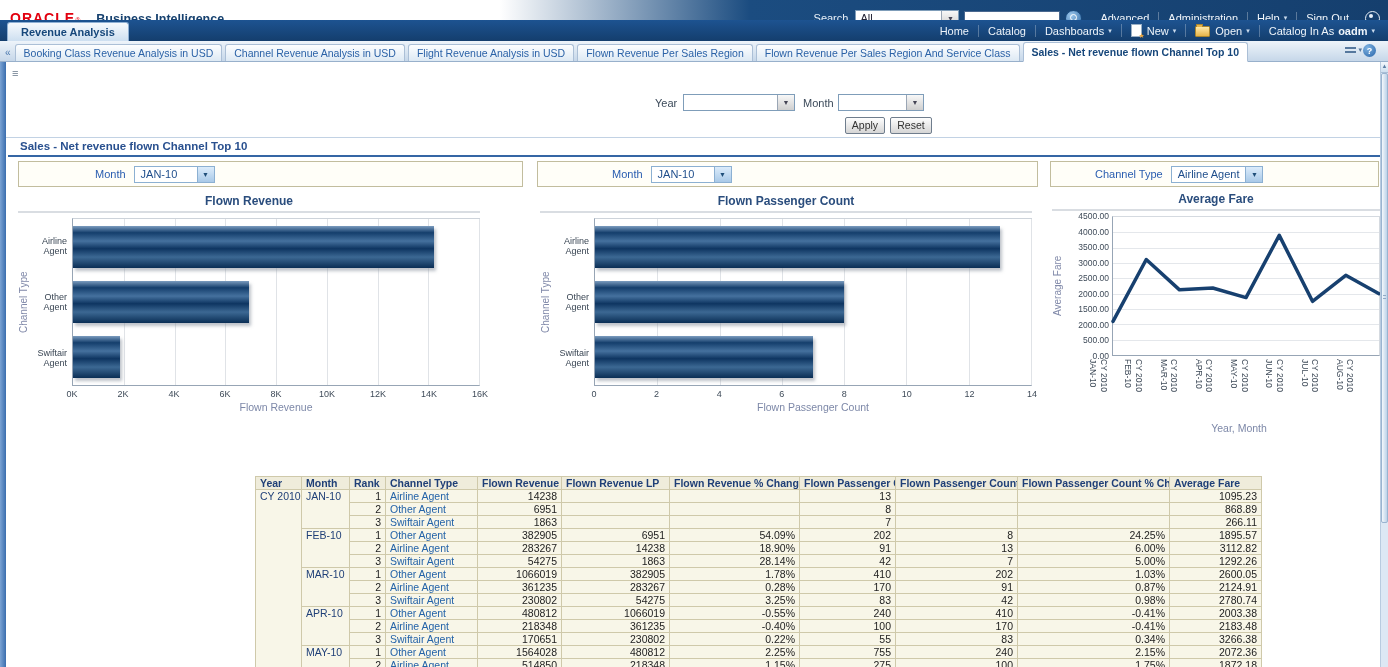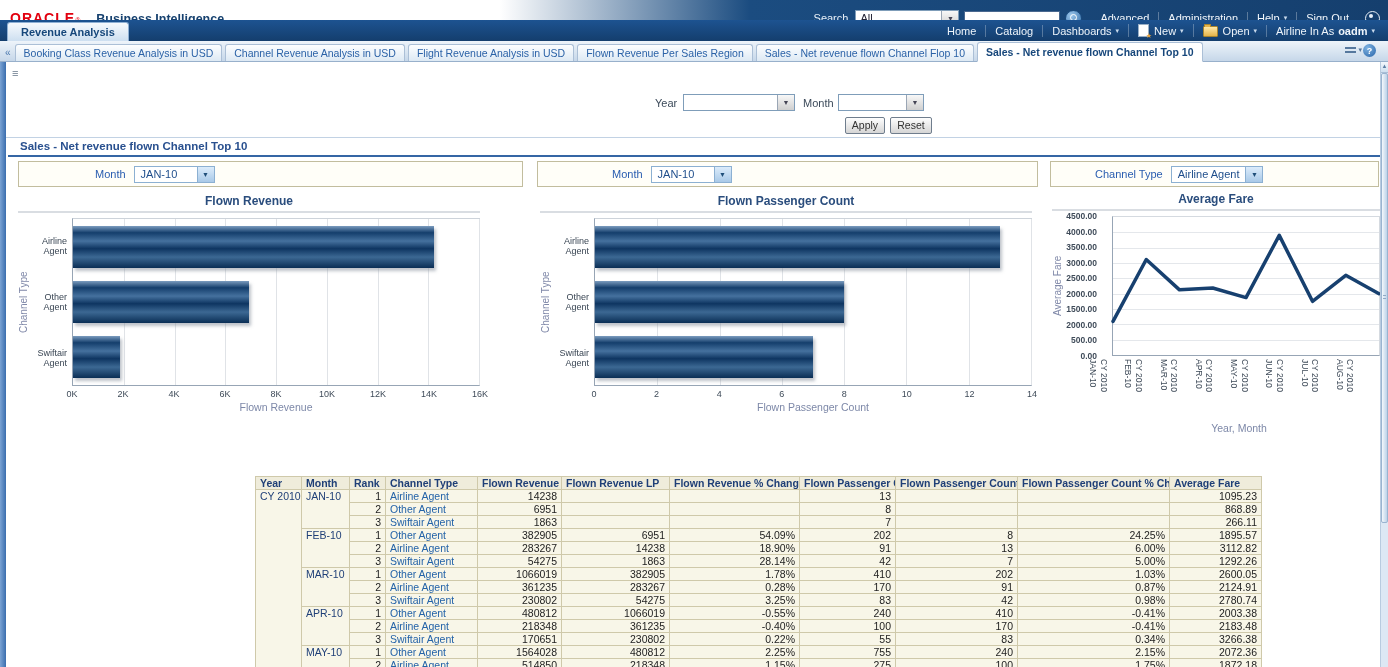--- a/index.html
+++ b/index.html
@@ -91,21 +91,21 @@
   .gridline-v{position:absolute;top:0;bottom:0;width:1px;background:#e0e3e7;}
   .bar-row{position:absolute;left:0;right:0;display:flex;align-items:center;}
   .bar{height:42px;background:linear-gradient(180deg,#7b9cbf 0%,#143e6c 16%,#45719e 36%,#0e3561 54%,#3c6893 74%,#0a2e55 100%);
     box-shadow:2px 3px 3px rgba(125,136,150,.5);cursor:pointer;}
   .xticks{position:relative;height:13px;margin-left:54px;font-size:9px;color:#3f4b59;}
   .xticks span{position:absolute;transform:translateX(-50%);top:3px;}
   .x-axis-title{text-align:center;font-size:10.5px;color:#7d88a8;margin-left:54px;margin-top:2px;}
 
   .line-body{display:flex;height:140px;}
   .ylabels{width:46px;position:relative;font-size:8.5px;color:#3f4b59;}
-  .ylabels span{position:absolute;right:15px;transform:translateY(-50%);white-space:nowrap;font-weight:bold;}
+  .ylabels span{position:absolute;right:3px;transform:translateY(-50%);white-space:nowrap;}
   .lplot{flex:1;position:relative;border-left:1px solid #97a5b5;border-bottom:1px solid #97a5b5;border-top:1px solid #d5dae0;border-right:1px solid #d5dae0;background:#fff;}
   .gridline-h{position:absolute;left:0;right:0;height:1px;background:#e4e7eb;}
   .line-xlabels{position:relative;height:64px;margin-left:46px;}
   .lxl{position:absolute;top:3px;writing-mode:vertical-rl;font-size:8.5px;color:#3f4b59;line-height:1.25;white-space:pre-line;transform:translateX(-50%);}
   .line-x-title{margin-left:46px;text-align:center;font-size:10.5px;color:#7d88a8;margin-top:2px;}
 
   
   #tablewrap{position:absolute;left:255px;top:476px;width:1012px;height:191px;overflow:hidden;}
   table.rtable{border-collapse:collapse;table-layout:fixed;width:1006px;font-size:10.5px;}
   .rtable th{background:#efecdb;color:#1f3f77;font-weight:bold;text-align:left;}
@@ -170,35 +170,35 @@
           <span class="new-icon"></span>
           <span>New</span>
           <span class="caret">▾</span>
         </span>
         <span class="menu-item">
           <span class="folder-icon"></span>
           <span>Open</span>
           <span class="caret">▾</span>
         </span>
         <span class="menu-item">
-          <span>Airline In As</span>
+          <span>Catalog In As</span>
           <span class="menu-user">oadm</span>
           <span class="caret">▾</span>
         </span>
       </div>
   </div>
 
   <div class="subtabbar">
     <span class="collapse-arrow">«</span>
     <span class="subtabs">
         <span class="subtab">Booking Class Revenue Analysis in USD</span>
         <span class="subtab">Channel Revenue Analysis in USD</span>
         <span class="subtab">Flight Revenue Analysis in USD</span>
         <span class="subtab">Flown Revenue Per Sales Region</span>
-        <span class="subtab">Sales - Net revenue flown Channel Flop 10</span>
+        <span class="subtab">Flown Revenue Per Sales Region And Service Class</span>
         <span class="subtab selected">Sales - Net revenue flown Channel Top 10</span>
       </span>
     <span class="subtab-icons">
       <span class="list-icon"></span>
       <span class="help-icon">?</span>
     </span>
   </div>
 
   <div class="content"></div>
   <div class="left-strip"></div>

